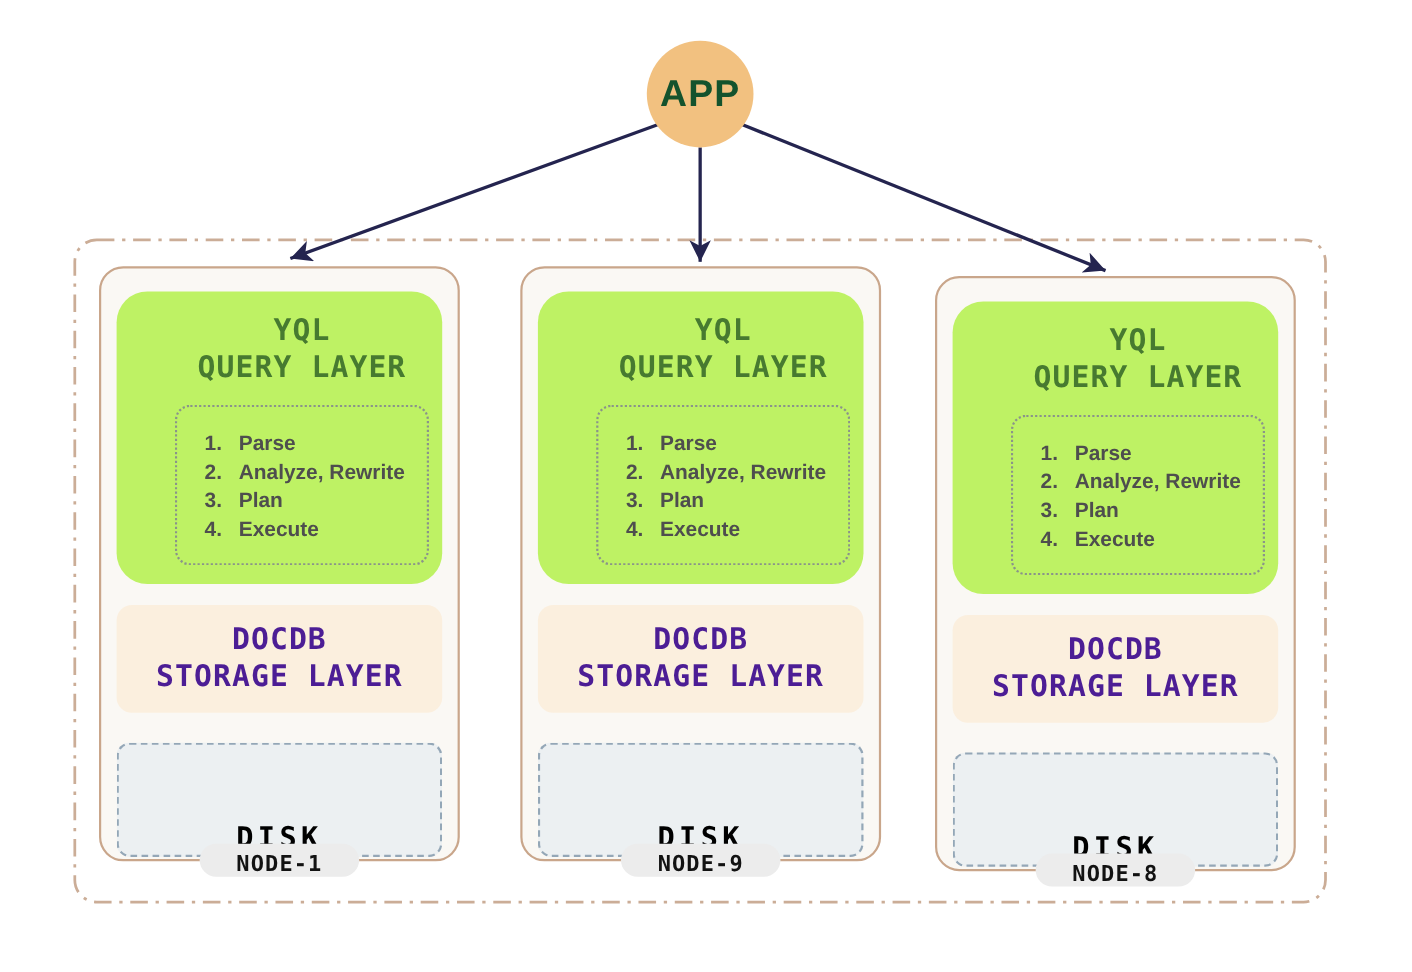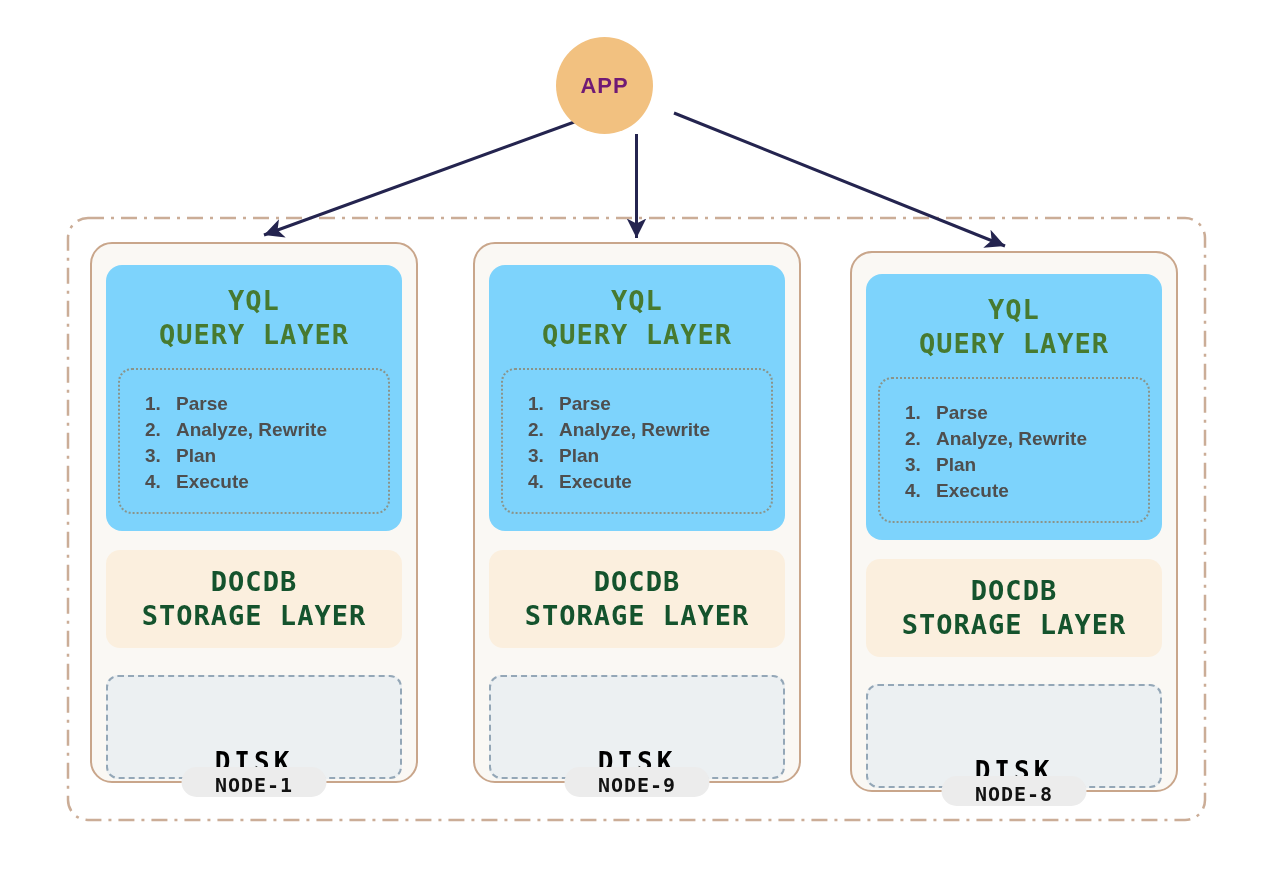--- a/index.html
+++ b/index.html
@@ -4,59 +4,59 @@
 <style>
   * { margin: 0; padding: 0; box-sizing: border-box; }
   html, body { width: 1284px; height: 884px; background: #ffffff; overflow: hidden; }
   body { position: relative; font-family: "Liberation Sans", sans-serif; }
 
   
   #diagram-svg { position: absolute; left: 0; top: 0; z-index: 1; pointer-events: none; }
 
   
   .app-circle {
-    position: absolute; left: 556px; top: 37px; width: 97px; height: 97px;
+    position: absolute; left: 588px; top: 37px; width: 97px; height: 97px;
     border-radius: 50%; background: #F2C180; z-index: 2;
     display: flex; align-items: center; justify-content: center;
-    font-weight: 800; font-size: 22px; letter-spacing: 1px; color: #701a75;
+    font-weight: 800; font-size: 34px; letter-spacing: 1px; color: #14532d;
   }
 
   
   .card {
     position: absolute; width: 328px; height: 541px; z-index: 2;
     background: #FAF8F4; border: 2px solid #C9A68B; border-radius: 22px;
     padding: 21px 14px 0;
   }
   #card-0 { left: 90px;  top: 242px; }
   #card-1 { left: 473px; top: 242px; }
   #card-2 { left: 850px; top: 251px; }
 
   .mono-title {
     font-family: "DejaVu Sans Mono", monospace; font-weight: bold;
     font-size: 27px; line-height: 34px; letter-spacing: 1px; text-align: center;
   }
 
   .query-box {
-    height: 266px; background: #7dd3fc; border-radius: 16px; padding-top: 19px;
+    height: 266px; background: #bef264; border-radius: 28px; padding-top: 19px; padding-left: 41px;
   }
   .query-box .mono-title { color: #477A30; }
 
   .steps-box {
     margin: 16px 12px 0; height: 146px;
     border: 2px dotted #8A948A; border-radius: 14px;
     padding: 21px 8px 0 25px;
   }
   .step { display: flex; font-weight: bold; font-size: 19px; line-height: 26px; color: #4E4E4E; }
   .step-num { width: 31px; flex: none; }
 
   .storage-box {
     margin-top: 19px; height: 98px; background: #FBEFDE; border-radius: 14px;
     display: flex; flex-direction: column; justify-content: center;
   }
-  .storage-box .mono-title { color: #14532d; }
+  .storage-box .mono-title { color: #4c1d95; }
 
   .disk-box {
     margin-top: 27px; height: 104px; background: #ECF0F2;
     border: 2px dashed #94A7B7; border-radius: 12px;
     display: flex; align-items: flex-end; justify-content: center;
     font-family: "DejaVu Sans Mono", monospace; font-weight: bold;
     font-size: 26px; letter-spacing: 4px; color: #000000;
   }
 
   .node-pill {

